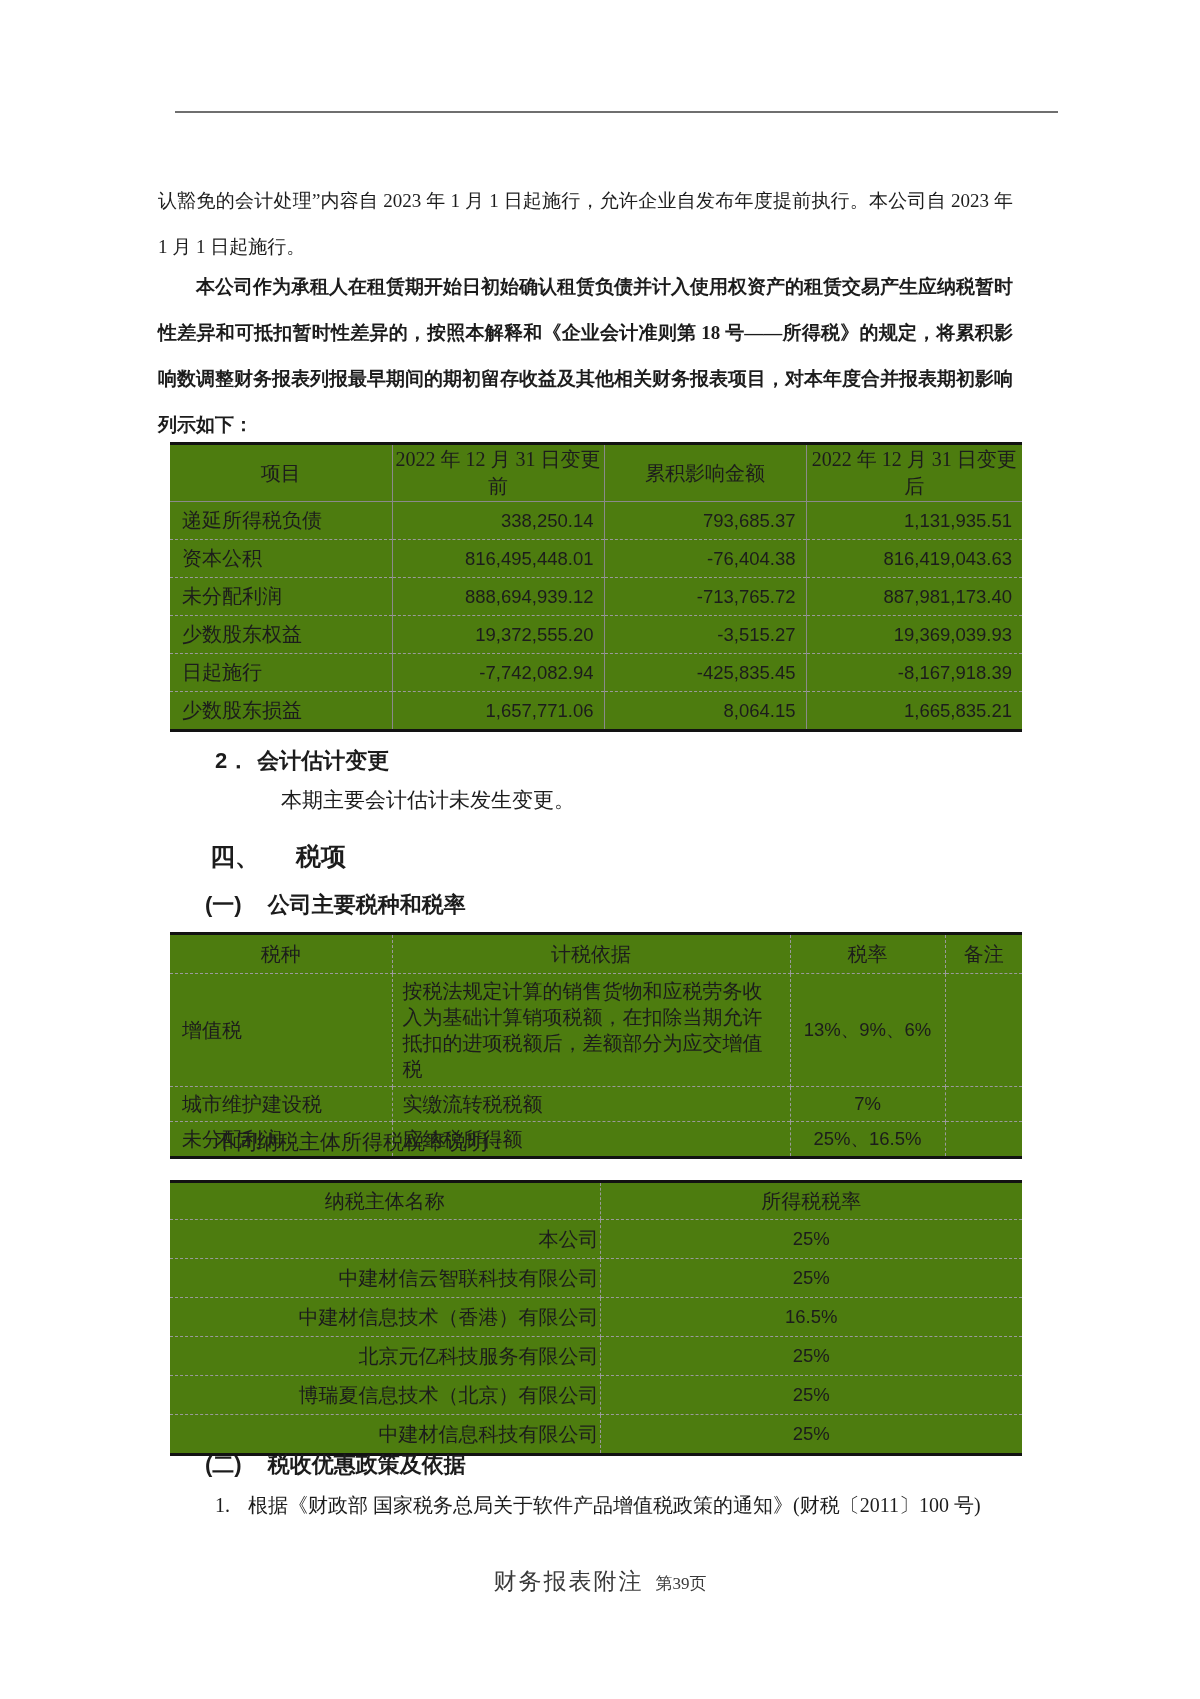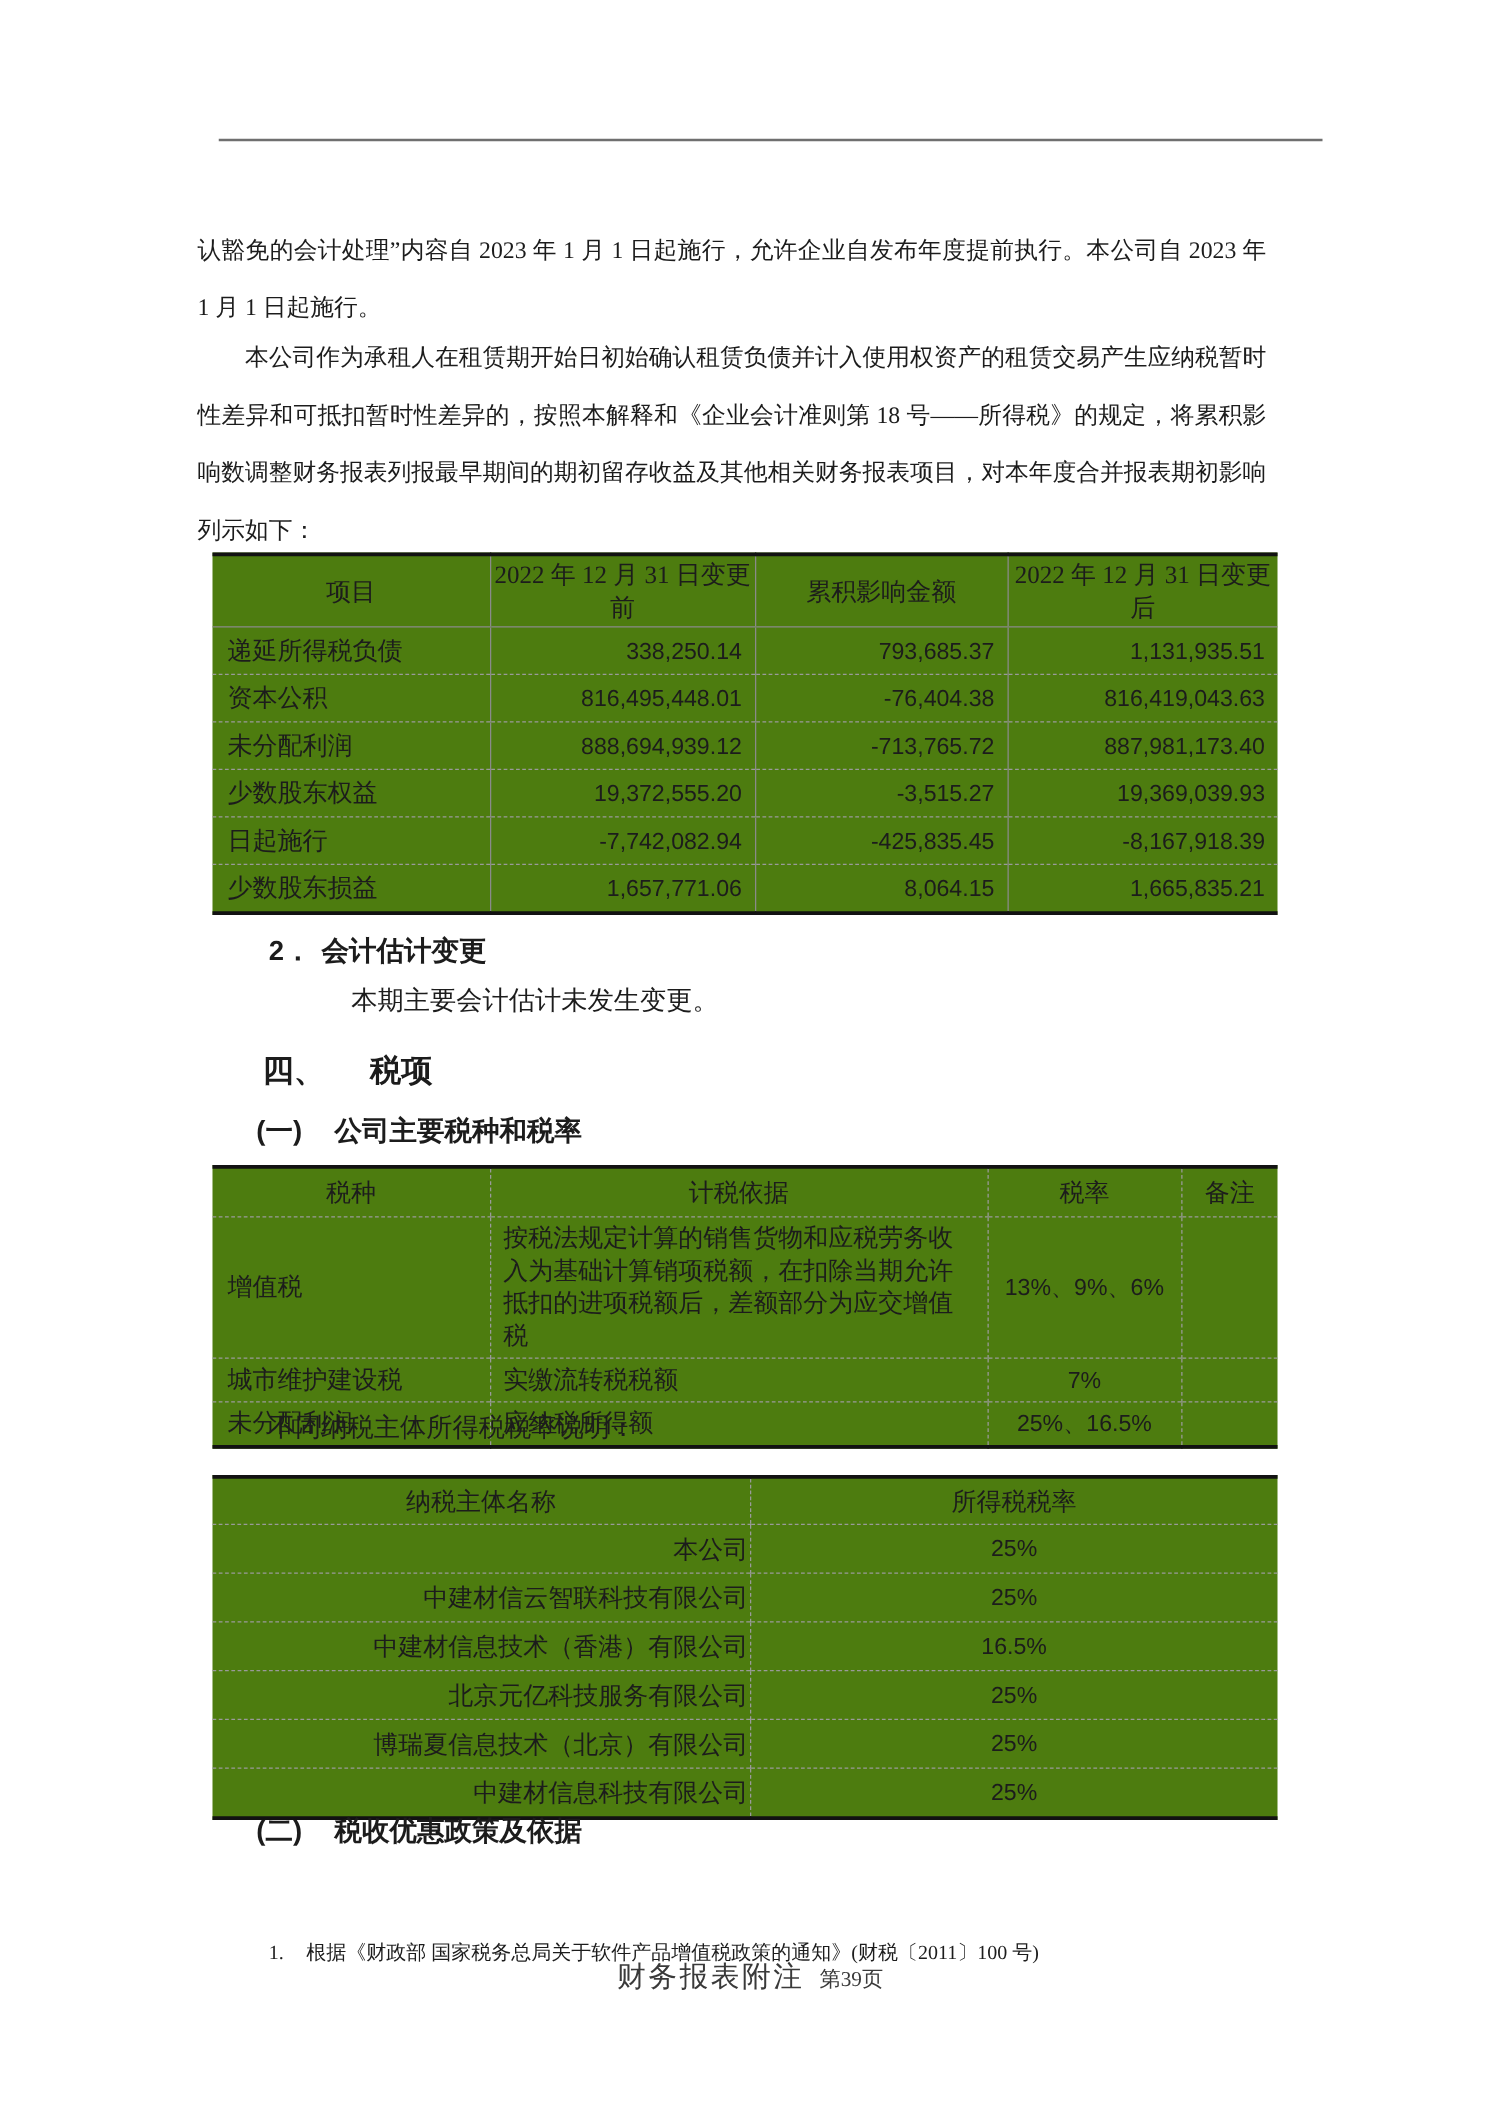--- a/index.html
+++ b/index.html
@@ -5,21 +5,21 @@
   html,body { margin:0; padding:0; background:#ffffff; }
   .page {
     position:relative; width:1200px; height:1699px; background:#ffffff;
     font-family:"Liberation Serif","DejaVu Serif",serif; color:#1c1c1c;
     overflow:hidden;
   }
   .top-rule { position:absolute; left:175px; top:111px; width:883px; height:2px; background:#6f6f6f; }
 
   .para { position:absolute; left:158px; width:855px; font-size:19px; line-height:46px; text-align:justify; }
   #p1 { top:178px; }
-  #p2 { top:264px; text-indent:2em; }
+  #p2 { top:264px; text-indent:2em;font-weight:bold; }
 
   table { border-collapse:collapse; table-layout:fixed; position:absolute; background:#4d7c0f; }
   .doc-table { border-top:3px solid #121212; border-bottom:3px solid #121212; }
   .doc-table th, .doc-table td { overflow:hidden; }
 
   
   #table1 { left:170px; top:442px; width:852px; font-size:19px; }
   #table1 th { font-weight:normal; font-size:20px; text-align:center; height:38px;
                border-bottom:1px solid #8a8a8a; }
   #table1 td { height:35px; border-top:1px dashed #9a9a9a; }
@@ -51,21 +51,21 @@
   #sec2-h { left:215px; top:746px; font-size:22px; }
   #sec2-h .num { margin-right:8px; }
   #sec2-body { position:absolute; left:281px; top:786px; font-size:21px; }
   #sec4-h { left:210px; top:840px; font-size:25px; }
   #sec4-h .num { margin-right:36px; }
   #sec41-h { left:205px; top:890px; font-size:22px; }
   #sec41-h .num { margin-right:26px; }
   #tax-note { position:absolute; left:215px; top:1128px; font-size:21px; }
   #sec42-h { left:205px; top:1450px; font-size:22px; }
   #sec42-h .num { margin-right:26px; }
-  #item1 { position:absolute; left:215px; top:1552px; font-size:16px; }
+  #item1 { position:absolute; left:215px; top:1492px; font-size:20px; }
   #item1 .num { margin-right:18px; }
 
   .footer { position:absolute; left:0; top:1566px; width:1200px; text-align:center; }
   .footer .t1 { font-size:23px; letter-spacing:2px; color:#3a3a3a; }
   .footer .t2 { font-size:17px; color:#3a3a3a; margin-left:8px; }
 </style>
 </head>
 <body>
 
 <div class="page">

